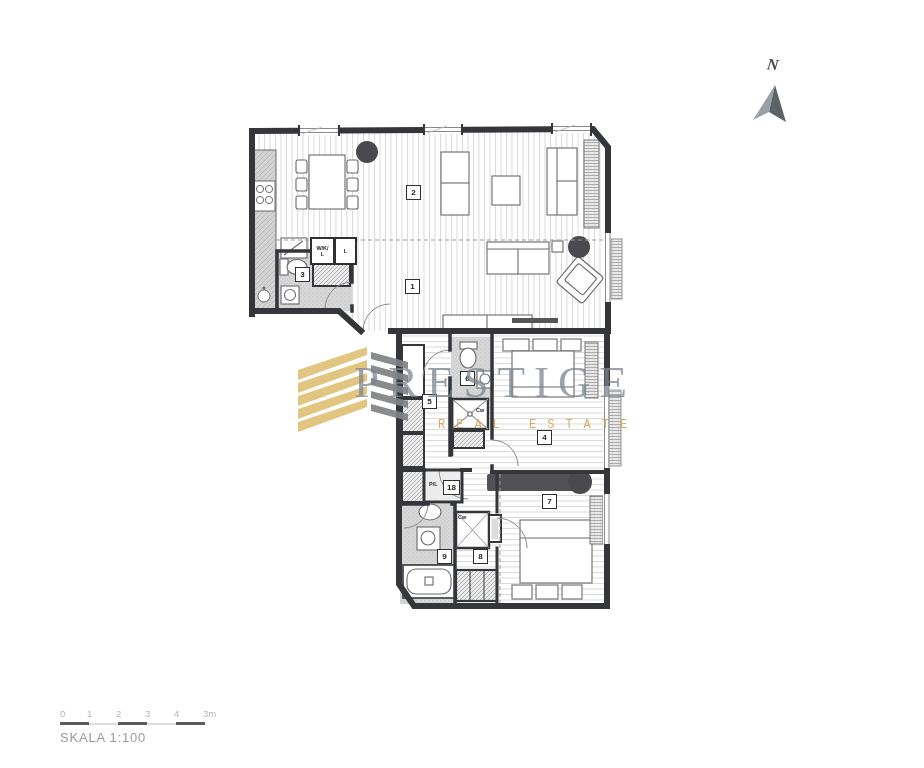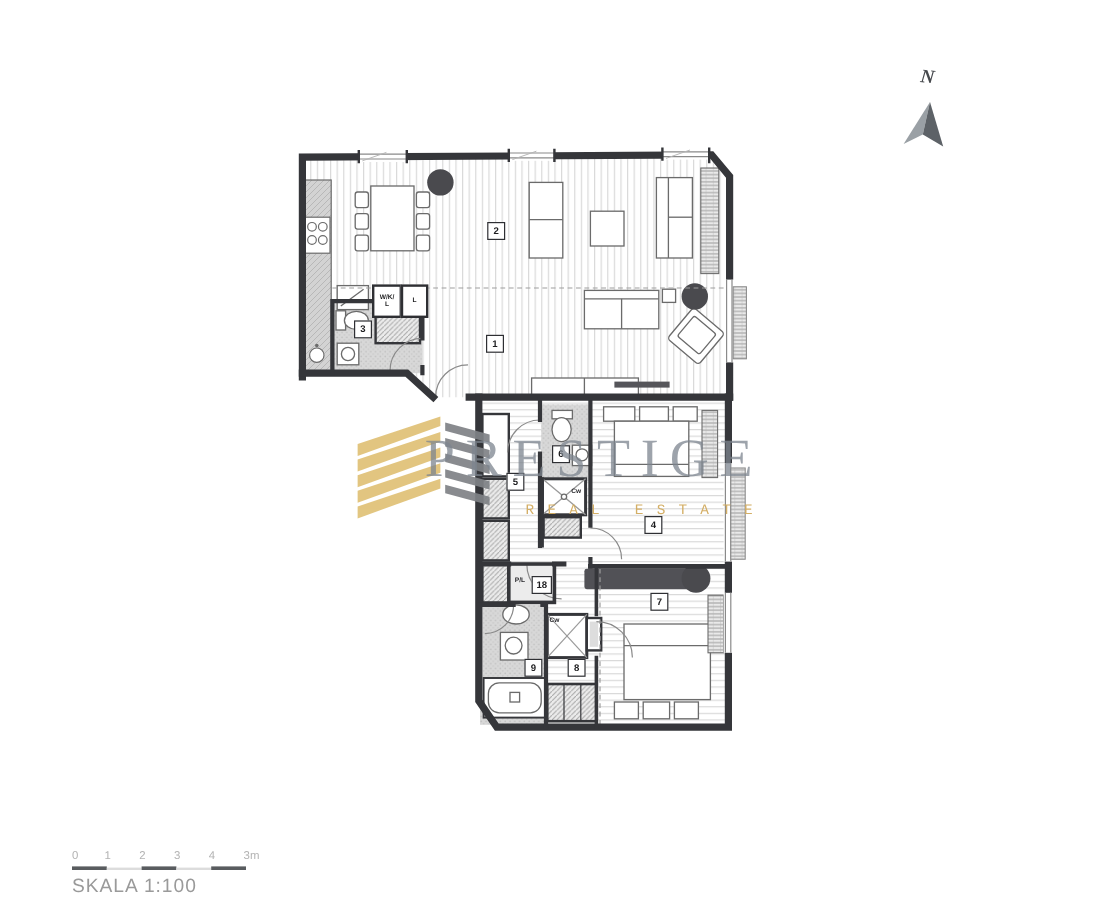--- a/index.html
+++ b/index.html
@@ -17,21 +17,21 @@
           color:#46494d;transform:rotate(6deg);}
   .brand-name{position:absolute;left:354px;top:356px;font-family:"Liberation Serif",serif;
           font-size:45px;letter-spacing:9px;color:#7d858f;opacity:.75;z-index:6;}
   .brand-tagline{position:absolute;left:438px;top:418px;font-family:Liberation Mono, monospace;
           font-size:12px;letter-spacing:11px;color:#d2ab5e;opacity:.95;z-index:6;}
   .scalebar{position:absolute;left:60px;top:708px;width:170px;height:40px;}
   .scalebar .num{position:absolute;top:0;font-size:9.5px;color:#b3b3b3;}
   .scalebar .seg{position:absolute;top:14px;height:3px;}
   .seg.dark{background:#595c5f;}
   .seg.light{background:#dcdcdc;height:2px;top:15px;}
-  .scale-caption{position:absolute;left:60px;top:730px;font-size:16px;color:#9a9a9a;
+  .scale-caption{position:absolute;left:60px;top:730px;font-size:13px;color:#9a9a9a;
           letter-spacing:.8px;}
 </style>
 </head>
 <body>
 
 <div class="page">
 
 <svg width="924" height="768" viewBox="0 0 924 768">
   <defs>
     <pattern id="vs" width="5.5" height="10" patternUnits="userSpaceOnUse">

